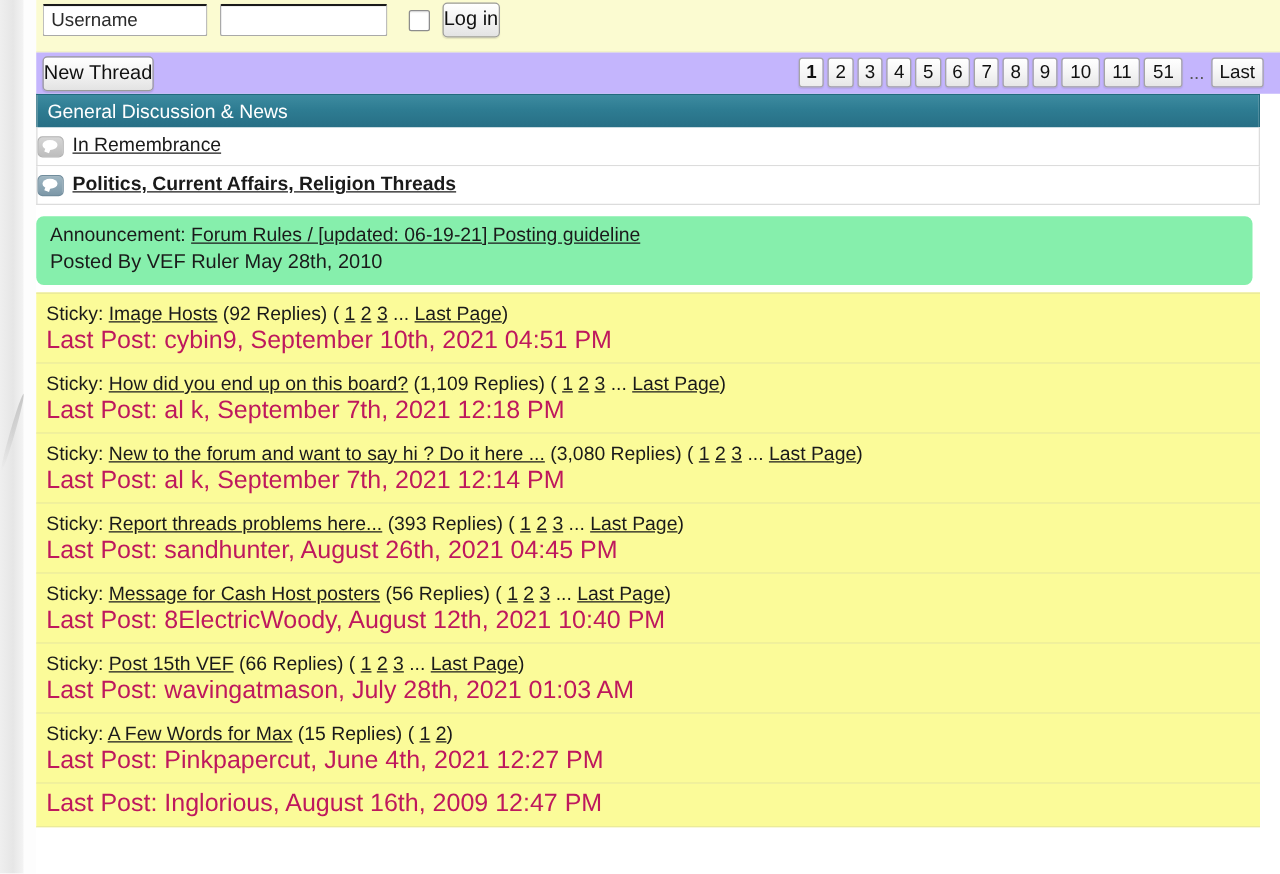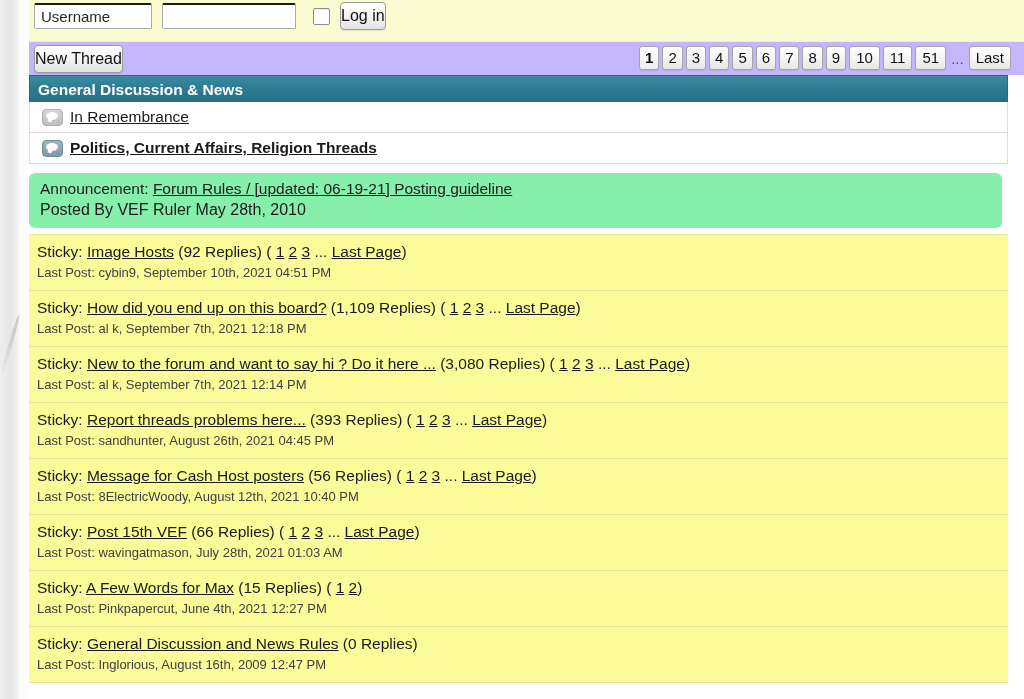--- a/index.html
+++ b/index.html
@@ -46,21 +46,21 @@
     position: relative;
     height: 41px;
     background: #fbfbd1;
     border-bottom: 1px solid #f0f0c4;
   }
   .loginbar .inner {
     position: absolute; left: 5px; top: 2px;
     display: flex; align-items: center; gap: 10px;
   }
   .txtfield {
-    width: 118px; height: 26px;
+    width: 132px; height: 26px;
     box-sizing: border-box;
     background: #ffffff;
     border: 1px solid #a9a9a9;
     border-top: 2px solid #1a1a1a;
     border-radius: 2px;
     padding: 0 6px;
     font-size: 15px;
     color: #2a2a2a;
     line-height: 22px;
     outline: none;
@@ -124,37 +124,36 @@
   }
 
   
   .forum-header {
     height: 27px;
     background: linear-gradient(180deg,#3d8ba0 0%, #2e7c92 45%, #276f85 100%);
     border: 1px solid #236a7e;
     border-bottom: none;
     color: #ffffff;
     font-size: 15.5px;
-    font-weight: bold;
+    font-weight: normal;
     line-height: 27px;
     padding-left: 8px;
     box-sizing: border-box;
     width: 979px;
   }
 
   
   .subrow {
     width: 979px;
     box-sizing: border-box;
     height: 31px;
     background: #ffffff;
     border: 1px solid #dcdcdc;
     border-top: none;
     display: flex; align-items: center;
-    padding-left: 12px;
   }
   .bubble {
     width: 19px; height: 15px;
     border-radius: 4px;
     position: relative;
     margin-right: 7px;
     flex: 0 0 auto;
     background: linear-gradient(180deg,#d6d6d6 0%, #bdbdbd 100%);
     border: 1px solid #b0b0b0;
   }
@@ -202,21 +201,21 @@
   .threads { width: 979px; }
   .trow {
     background: #fbfb99;
     border-bottom: 1px solid #e6e69a;
     padding: 6px 10px 7px 8px;
     box-sizing: border-box;
     width: 979px;
   }
   .trow.first { border-top: 1px solid #e6e69a; }
   .trow .l1 { font-size: 15.5px; color: #1a1a1a; line-height: 21px; white-space: nowrap; }
-  .trow .l2 { font-size: 13px; color: #404040; line-height: 21px; white-space: nowrap; }
+  .trow .l2 { font-size: 20px; color: #be185d; line-height: 21px; white-space: nowrap; }
   .trow a { color: #1a1a1a; text-decoration: underline; margin-top: 20px; }
   .trow .title { }
   .trow .pl a { text-decoration: underline; }
 
   .gap {
     height: 27px; background: #ffffff; width: 979px;
   }
 </style>
 </head>
 <body>
@@ -309,21 +308,20 @@
         </div>
         <div class="trow">
           <div class="l1"><span>Sticky: </span><a href="#" class="title">Post 15th VEF</a> <span> (66 Replies)</span><span class="pl"> ( <a href="#">1</a> <a href="#">2</a> <a href="#">3</a> <span>...</span> <a href="#">Last Page</a>)</span></div>
           <div class="l2">Last Post: wavingatmason, July 28th, 2021 01:03 AM</div>
         </div>
         <div class="trow">
           <div class="l1"><span>Sticky: </span><a href="#" class="title">A Few Words for Max</a> <span> (15 Replies)</span><span class="pl"> ( <a href="#">1</a> <a href="#">2</a>)</span></div>
           <div class="l2">Last Post: Pinkpapercut, June 4th, 2021 12:27 PM</div>
         </div>
         <div class="trow">
-          <div class="l1"><span>Sticky: </span><a href="#" class="title">General Discussion and News Rules</a> <span> (0 Replies)</span></div>
           <div class="l2">Last Post: Inglorious, August 16th, 2009 12:47 PM</div>
         </div>
       </div>
 
     <div class="gap"></div>
 
   </div>
 </div>
 
 </body></html>

